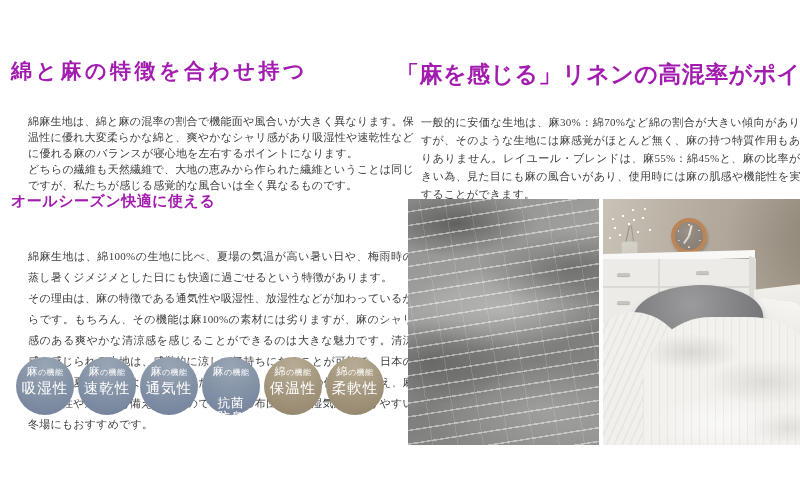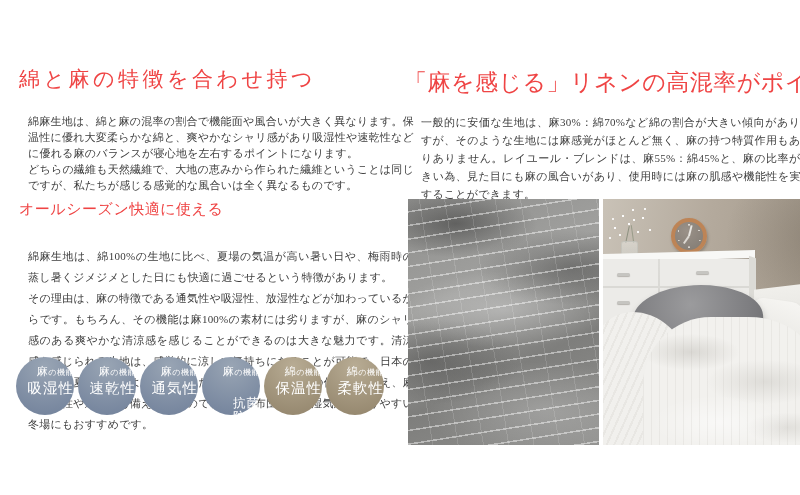--- a/index.html
+++ b/index.html
@@ -1,33 +1,33 @@
 <!DOCTYPE html>
 <html><head>
 <meta charset="utf-8">
 <style>
   html,body{margin:0;padding:0;background:#fff;}
   .page{
     position:relative;width:800px;height:495px;background:#ffffff;overflow:hidden;
     font-family:"Liberation Serif","DejaVu Serif",serif;color:#3d3d3d;
   }
   
-  .h{position:absolute;margin:8px;font-weight:400;color:#ef4444;white-space:nowrap;}
+  .h{position:absolute;margin:0;font-weight:700;color:#a21caf;white-space:nowrap;}
   .h-left1{left:11px;top:57px;font-size:21px;letter-spacing:3.5px;}
   .h-left2{left:11px;top:192px;font-size:15px;letter-spacing:0.5px;}
   .h-right{left:396px;top:59px;font-size:23px;letter-spacing:0.5px;}
   
   .para{position:absolute;margin:16px;font-size:11px;color:#3d3d3d;
         text-align:justify;white-space:pre-line;letter-spacing:0.2px;}
   .p-left1{left:12px;top:97px;width:386px;line-height:16px;}
   .p-left2{left:12px;top:230px;width:386px;line-height:21px;}
   .p-right{left:405px;top:97px;width:391px;line-height:18px;}
   
   .badges{position:absolute;left:16px;top:357px;display:flex;gap:4px;}
-  .badge{width:58px;height:58px;border-radius:50%;color:#fff;text-align:right;flex:0 0 auto;}
+  .badge{width:58px;height:58px;border-radius:50%;color:#fff;text-align:center;flex:0 0 auto;}
   .badge .badge-cat{margin-top:8px;font-size:8px;letter-spacing:0.5px;line-height:12px;}
   .badge .badge-cat .cat{font-size:11px;}
   .badge .badge-label{font-size:14.5px;line-height:15px;margin-top:2px;white-space:pre-line;letter-spacing:1px;}
   .badge .badge-label.two-line{font-size:12.5px;line-height:13.5px;margin-top:18px;}
   
   .photo{position:absolute;top:199px;height:246px;overflow:hidden;}
   .photo-fabric{
     left:408px;width:191px;
     background:
       repeating-linear-gradient(171deg, rgba(255,255,255,0) 0 12px, rgba(255,255,255,.45) 12px 13.5px),

